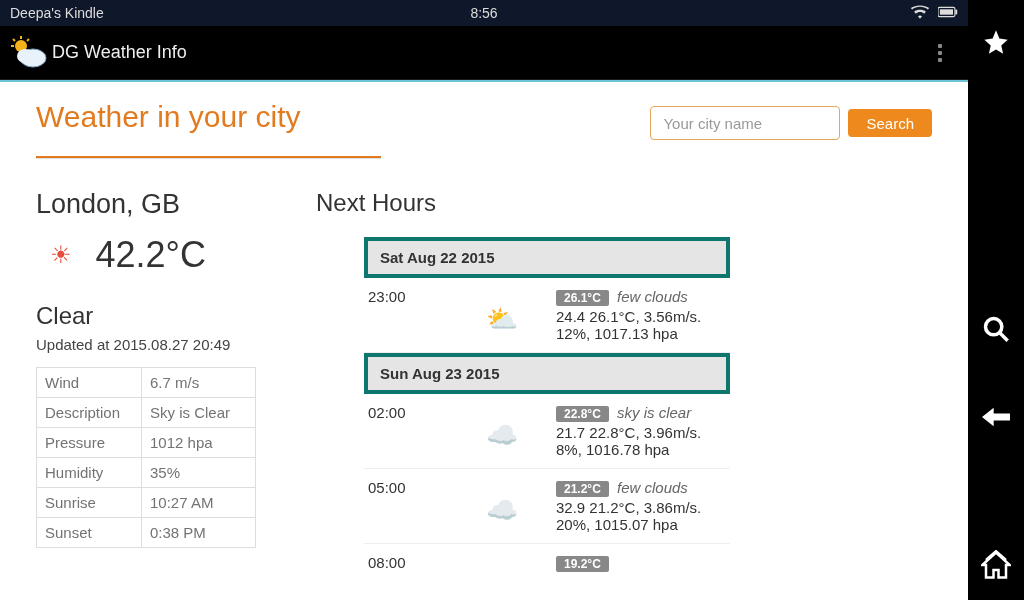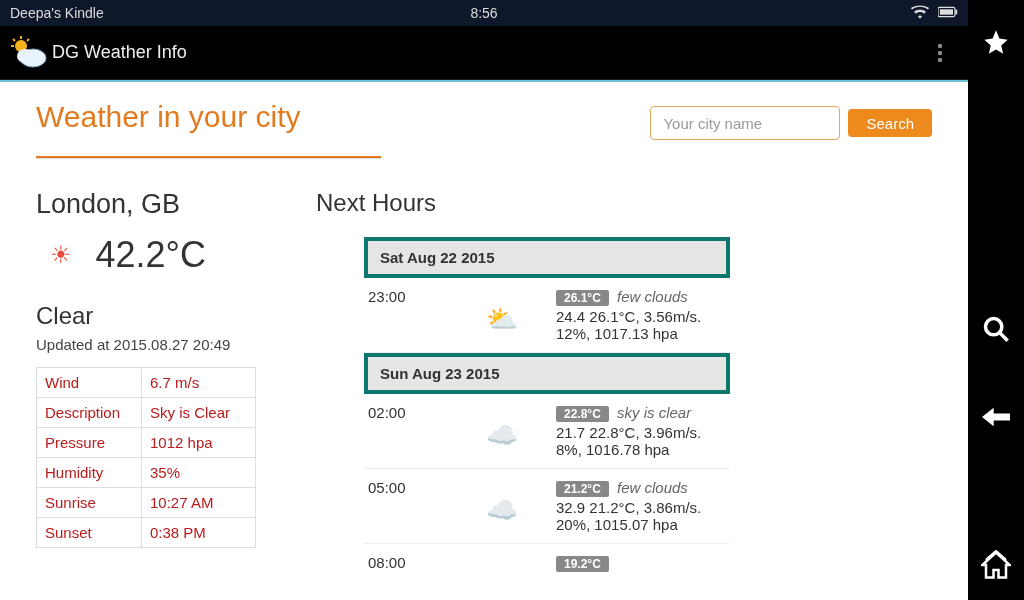--- a/index.html
+++ b/index.html
@@ -64,21 +64,21 @@
   }
 
   .columns { display:flex; gap:30px; }
   .left-col { width:250px; }
   .city-name { font-size:27px; color:#333; margin-bottom:14px; }
   .current { display:flex; align-items:center; gap:24px; margin-bottom:26px;}
   .sun-icon { color:#e74c3c; font-size:24px; margin-left:14px;}
   .temp-main { font-size:36px; color:#333; }
   .condition { font-size:24px; color:#333; margin-bottom:6px;}
   .updated { font-size:15px; color:#444; margin-bottom:14px;}
-  table.details { width:220px; border-collapse:collapse; font-size:15px; color:#b91c1c;}
+  table.details { width:220px; border-collapse:collapse; font-size:15px; color:#737373;}
   table.details td { border:1px solid #ddd; padding:6px 8px;}
   table.details td:first-child { width:105px;}
 
   .right-col { flex:1; }
   .next-hours { font-size:24px; color:#333; margin-bottom:20px;}
   .forecast { margin-left:48px; width:366px;}
   .date-header {
     background:#e5e5e5; border:4px solid #0f766e; padding:8px 12px;
     font-weight:bold; font-size:15px; color:#333;
   }

